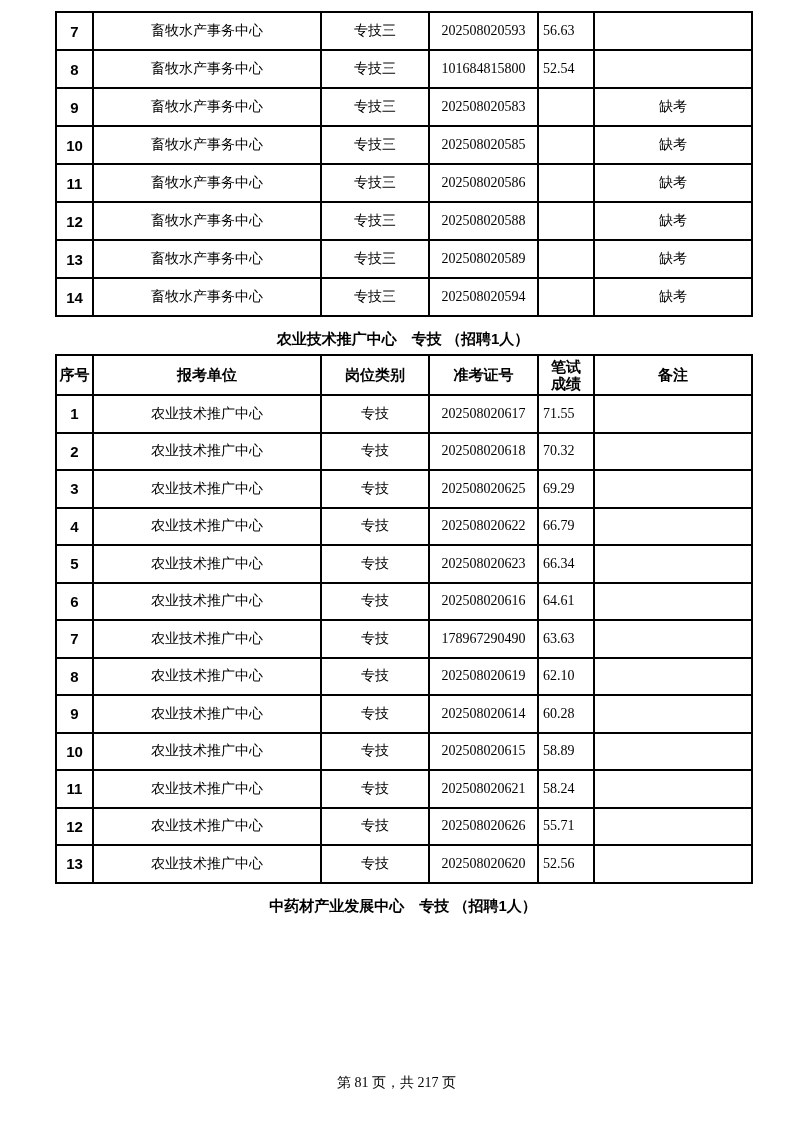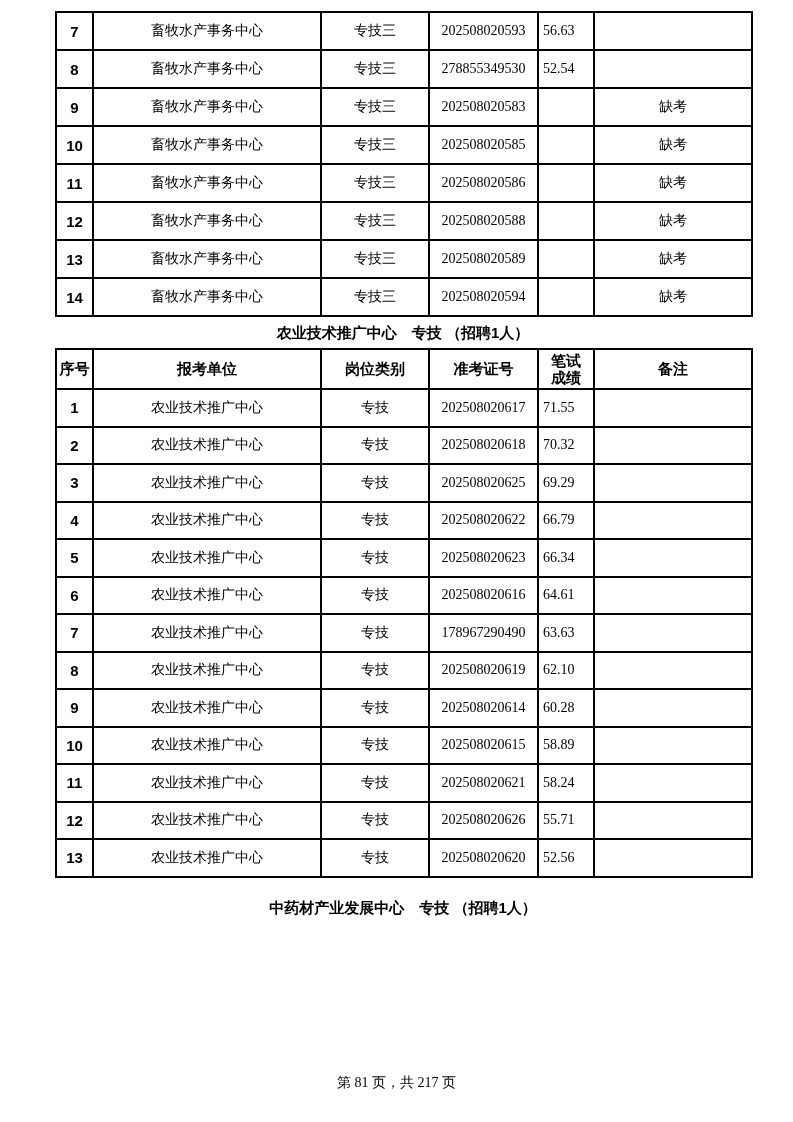--- a/index.html
+++ b/index.html
@@ -56,25 +56,25 @@
     font-size: 14px;
     font-family: "Liberation Serif", serif;
   }
   .section-heading {
     width: 696px;
     margin-left: 55px;
     text-align: center;
     font-family: "Liberation Sans", sans-serif;
     font-weight: bold;
     font-size: 15px;
-    margin-top: 6px;
+    margin-top: 12px;
     margin-bottom: 6px;
     line-height: 19px;
   }
-  .section-heading.second { margin-top: 20px; }
+  .section-heading.second { margin-top: 12px; }
   .page-footer {
     position: absolute;
     left: 0; right: 0;
     bottom: 30px;
     text-align: center;
     font-size: 14px;
     font-family: "Liberation Serif", serif;
   }
 </style>
 </head>
@@ -98,21 +98,21 @@
         <td class="c-unit">畜牧水产事务中心</td>
         <td class="c-cat">专技三</td>
         <td class="c-ticket">202508020593</td>
         <td class="c-score">56.63</td>
         <td class="c-note"></td>
       </tr>
       <tr>
         <td class="c-no">8</td>
         <td class="c-unit">畜牧水产事务中心</td>
         <td class="c-cat">专技三</td>
-        <td class="c-ticket">278855349530</td>
+        <td class="c-ticket">101684815800</td>
         <td class="c-score">52.54</td>
         <td class="c-note"></td>
       </tr>
       <tr>
         <td class="c-no">9</td>
         <td class="c-unit">畜牧水产事务中心</td>
         <td class="c-cat">专技三</td>
         <td class="c-ticket">202508020583</td>
         <td class="c-score"></td>
         <td class="c-note">缺考</td>

